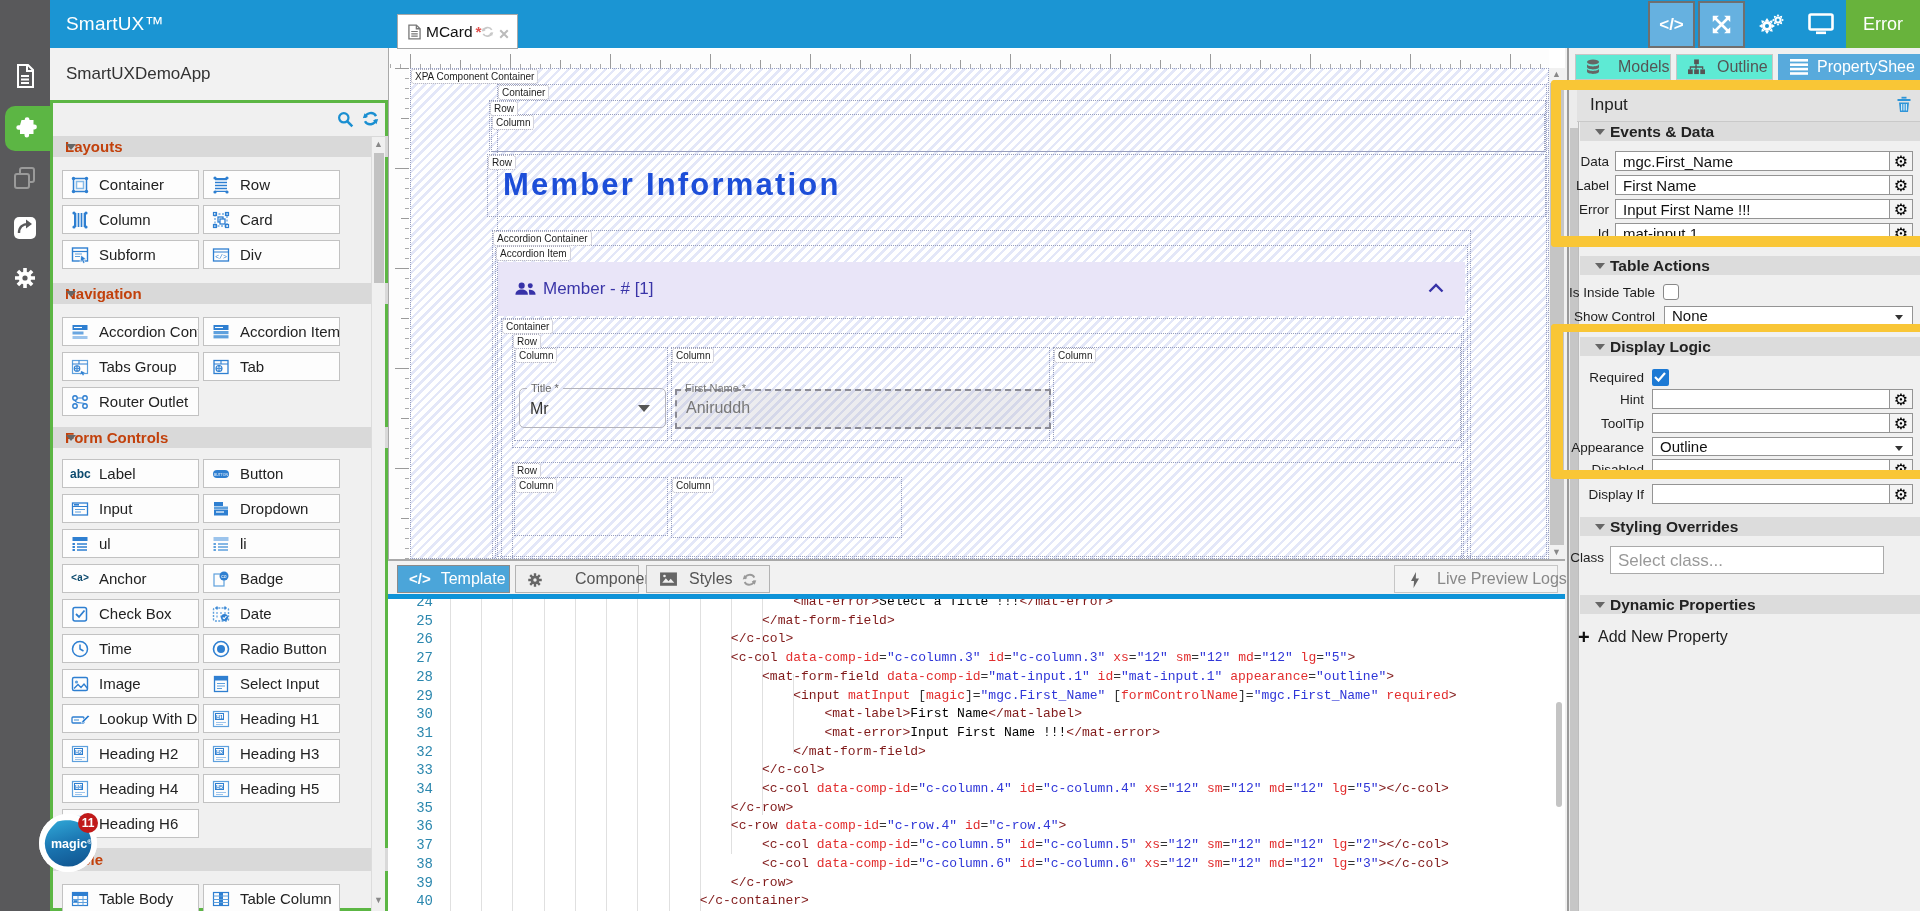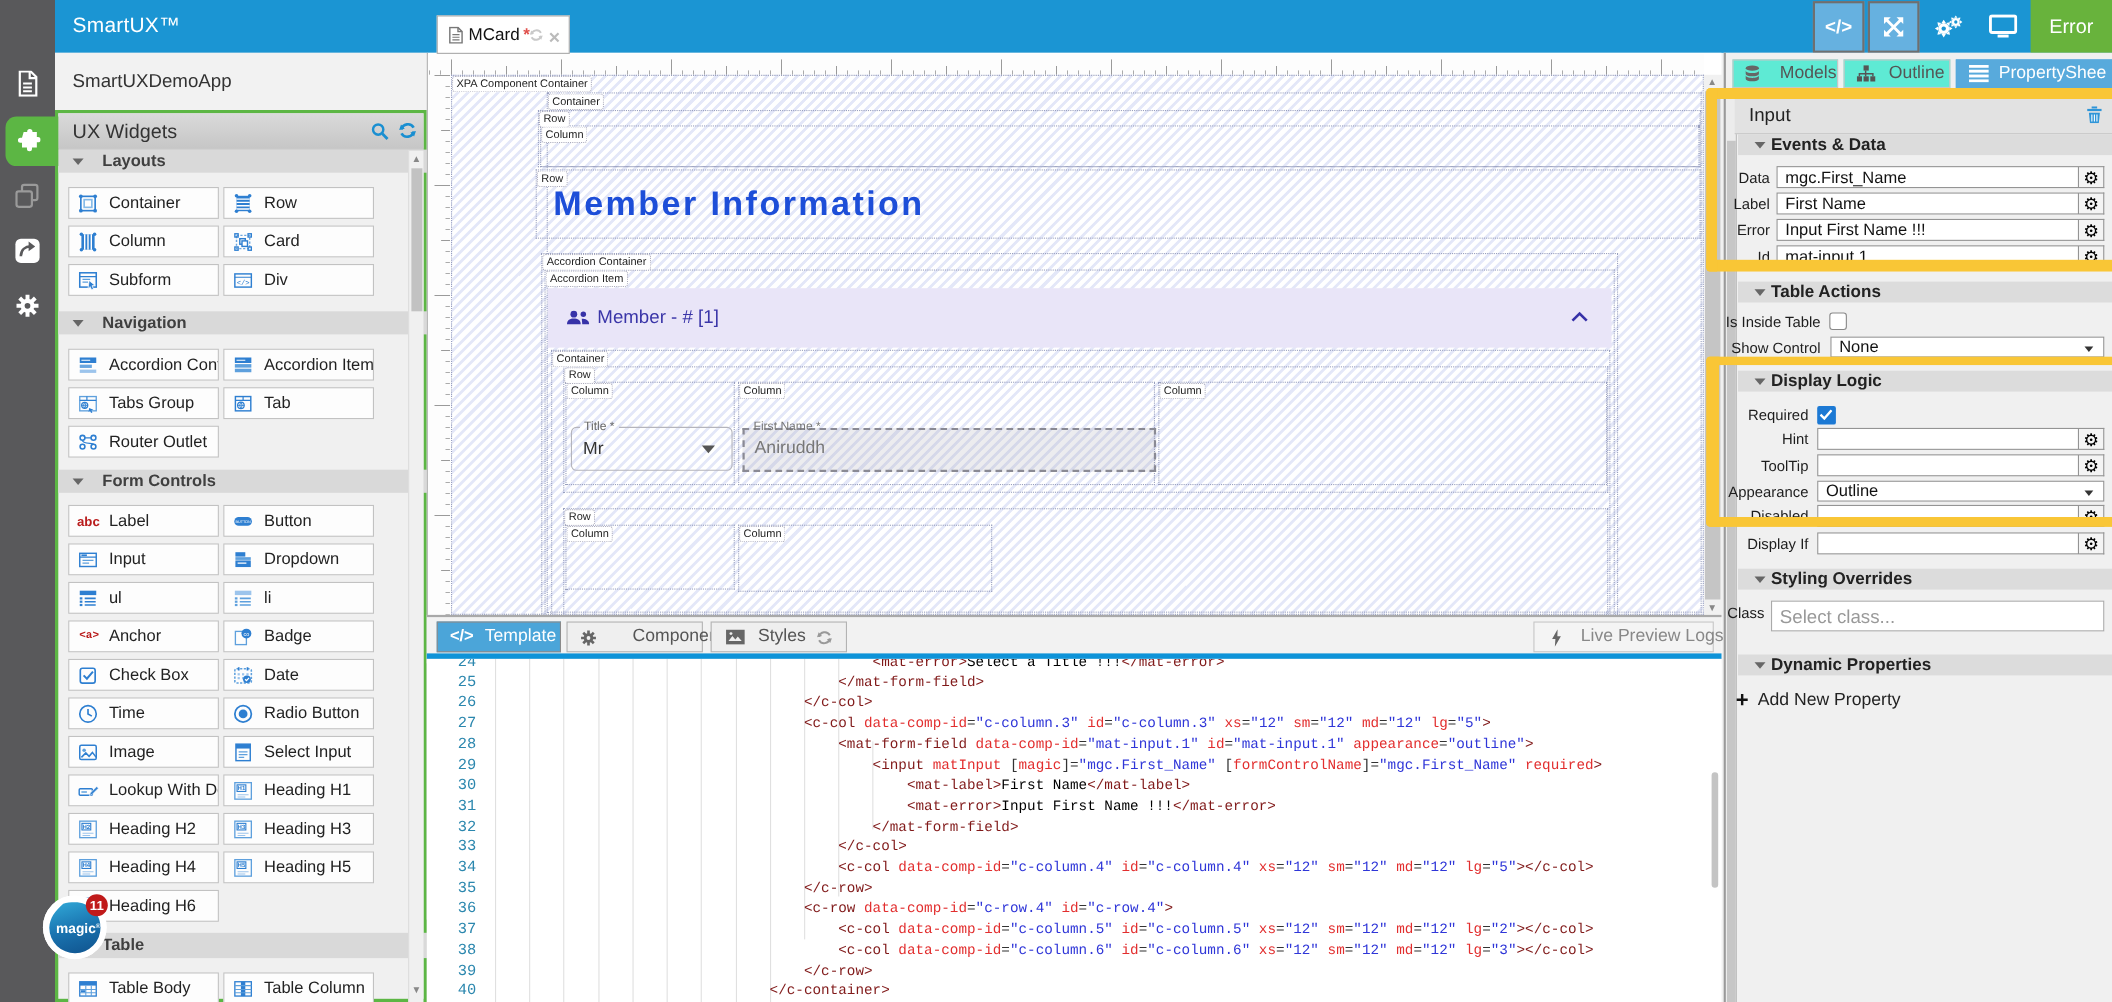--- a/index.html
+++ b/index.html
@@ -11,25 +11,25 @@
 #smartux{left:66px;top:13px;color:#fff;font-size:19px;letter-spacing:.2px}
 
 #sidebar{left:0;top:0;width:50px;height:911px;background:#59595b;z-index:5}
 .sic{position:absolute;left:13px;width:24px;height:24px}
 #greentab{position:absolute;left:5px;top:106px;width:48px;height:45px;background:#5cb644;border-radius:10px 0 0 10px}
 
 #leftpanel{left:50px;top:48px;width:338px;height:863px;background:#f2f2f2}
 #appname{left:16px;top:16px;font-size:17px;color:#333}
 #wpanel{left:0;top:52px;width:338px;height:811px;border:3px solid #5cb644;background:#f0f0f0}
 #wphdr{left:0;top:0;width:332px;height:33px;background:linear-gradient(#dadada,#c6c6c6);border-bottom:1px solid #b5b5b5;color:#333;font-size:18px;line-height:32px;padding-left:13px}
-.shdr{position:absolute;left:0;width:392px;height:21px;background:#d9d9d9;font-size:15px;font-weight:bold;color:#404040;line-height:21px;padding-left:40px}
+.shdr{position:absolute;left:0;width:392px;height:21px;background:#d9d9d9;font-size:15px;font-weight:bold;color:#c2410c;line-height:21px;padding-left:12px}
 .shdr:before{content:"";position:absolute;left:13px;top:8px;border:5px solid transparent;border-top:6px solid #666}
 .wbtn{position:absolute;width:137px;height:29px;background:#fdfdfd;border:1px solid #c2c2c2;font-size:15px;color:#222;line-height:27px;padding-left:36px;white-space:nowrap;overflow:hidden}
 .wbtn svg,.wbtn .tic{position:absolute;left:7px;top:4px;width:20px;height:20px}
-.tic{font-weight:bold;color:#b91c1c;font-size:11px;line-height:20px;text-align:right}
+.tic{font-weight:bold;color:#0c4a6e;font-size:11px;line-height:20px;text-align:center}
 
 #wscroll{left:318px;top:34px;width:14px;height:774px;background:#f0f0f0;border-left:1px solid #dcdcdc}
 
 #cwrap{left:388px;top:48px;width:1177px;height:788px;background:#fff;border-left:1px solid #a9a9a9}
 #mcardtab{left:397px;top:14px;width:121px;height:35px;background:#fff;border:1px solid #a8a8a8;z-index:3}
 #hruler{left:0;top:1px;width:1160px;height:19px;background:#fdfdfd}
 #vruler{left:0;top:20px;width:20px;height:491px;background:#fdfdfd}
 #hatch{left:21px;top:20px;width:1139px;height:491px;background:repeating-linear-gradient(135deg,rgba(108,128,218,.19) 0 2.6px,rgba(255,255,255,0) 2.6px 6.5px),#fff}
 .cbox{position:absolute;border:1px dotted #989fbe}
 .clbl{position:absolute;font-size:10px;color:#1d1d1d;background:#fff;border:1px dotted #aab;border-radius:3px;padding:1px 3px;line-height:11px;white-space:nowrap;z-index:2}
@@ -117,21 +117,20 @@
           <path d="M12 2 v5 M12 17 v5 M2 12 h5 M17 12 h5 M4.9 4.9 l3.8 3.8 M15.3 15.3 l3.8 3.8 M19.1 4.9 l-3.8 3.8 M8.7 15.3 l-3.8 3.8"></path>
         </g>
         <circle cx="12" cy="12" r="6.4" fill="#fff"></circle>
         <circle cx="12" cy="12" r="2.6" fill="#59595b"></circle>
       </svg>
 </div>
 
 <div class="ab" id="leftpanel">
 <div class="ab" id="appname">SmartUXDemoApp</div>
 <div class="ab" id="wpanel">
-<div class="ab" id="wphdr">UX Widgets</div>
 <svg class="ab" viewBox="0 0 20 20" style="left:284px;top:8px;width:17px;height:17px">
           <circle cx="8" cy="8" r="5.5" fill="none" stroke="#1a8fd1" stroke-width="2.6"></circle>
           <path d="M12.5 12.5 L18 18" stroke="#1a8fd1" stroke-width="3"></path>
         </svg>
 <svg class="ab" viewBox="0 0 20 20" style="left:309px;top:8px;width:17px;height:17px">
           <path d="M16.5 6 A7 7 0 0 0 3.5 8" fill="none" stroke="#1a8fd1" stroke-width="2.8"></path>
           <path d="M3.5 12 A7 7 0 0 0 16.5 10" fill="none" stroke="#1a8fd1" stroke-width="2.8"></path>
           <path d="M1 8.5 l6 -1.5 -4 -4.5 Z M19 9.5 l-6 1.5 4 4.5 Z" fill="#1a8fd1"></path>
         </svg>
 <div class="shdr" style="top:33px">Layouts</div>
@@ -598,21 +597,21 @@
 <div class="plab" style="right:276px;top:392px">Appearance</div>
 <div class="pinp dd" style="left:83px;top:389px;width:261px;height:19px;line-height:18px">Outline</div>
 <div class="plab" style="right:276px;top:414px">Disabled</div>
 <div class="pinp" style="left:83px;top:411px;width:238px;height:20px"></div>
 <div class="pgear" style="left:321px;top:411px;height:20px">⚙</div>
 <div class="plab" style="right:276px;top:439px">Display If</div>
 <div class="pinp" style="left:83px;top:436px;width:238px;height:20px"></div>
 <div class="pgear" style="left:321px;top:436px;height:20px">⚙</div>
 <div class="phead" style="top:469px">Styling Overrides</div>
 <div class="plab" style="right:316px;top:502px">Class</div>
-<div class="pinp" style="left:41px;top:498px;width:303px;height:28px;line-height:27px;font-size:17px;color:#999;border-color:#aaa">Select class...</div>
+<div class="pinp" style="left:41px;top:498px;width:274px;height:28px;line-height:27px;font-size:17px;color:#999;border-color:#aaa">Select class...</div>
 <div class="phead" style="top:547px">Dynamic Properties</div>
 <div class="ab" style="left:9px;top:578px;font-size:20px;font-weight:bold;color:#111">+</div>
 <div class="ab" style="left:29px;top:580px;font-size:16px;color:#222">Add New Property</div>
 </div>
 
 <div class="ybox" style="left:1551px;top:80px;width:369px;height:167px;border-width:10px 0 11px 10px;border-radius:4px 0 0 4px"></div>
 <div class="ybox" style="left:1551px;top:324px;width:369px;height:155px;border-width:8px 0 9px 12px;border-radius:4px 0 0 4px"></div>
 
 <div class="ab" style="left:39px;top:814px;width:58px;height:58px;background:#fff;border-radius:50%;z-index:9"></div>
 <svg class="ab" viewBox="0 0 58 58" style="left:39px;top:814px;width:58px;height:58px;z-index:10">

